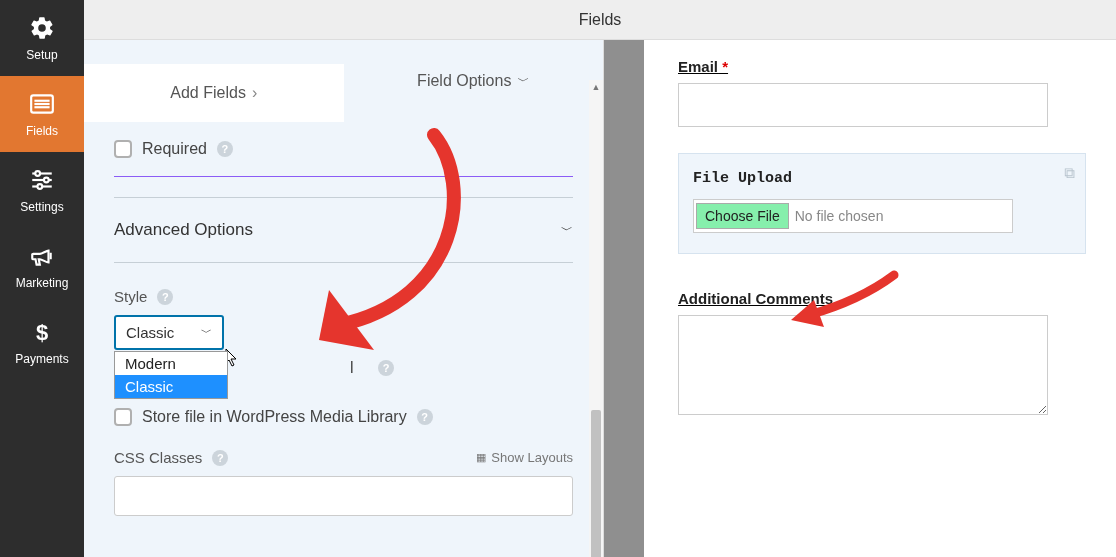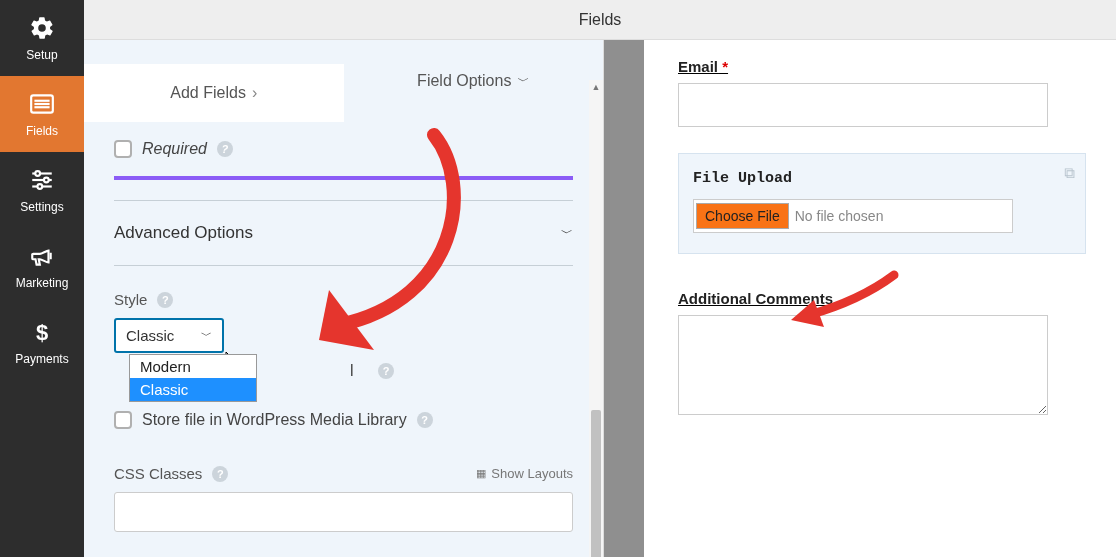--- a/index.html
+++ b/index.html
@@ -24,53 +24,53 @@
     .scrollbar-up { position: absolute; top: 0; left: 0; right: 0; height: 14px; display: flex; align-items: center; justify-content: center; font-size: 9px; color: #777;}
     .scrollbar-thumb { position: absolute; top: 330px; left: 2px; right: 2px; height: 150px; background: #c1c1c1; border-radius: 2px; }
     
     .tabs { display: flex; background: #eff5fb; }
     .tab { flex: 1; text-align: center; padding: 20px 10px; font-size: 16px; color: #555; display: flex; align-items: center; justify-content: center; gap: 6px; cursor: pointer; }
     .tab.add-fields { background: #fff; margin-top: 24px; }
     .tab.field-options {  }
     
     .panel-body { padding: 0 30px 20px 30px; }
     .field-row { display: flex; align-items: center; padding: 18px 0; gap: 10px; color: #444; font-size: 16px; }
-    .field-row.with-border { border-bottom: 4px solid #8b5cf6; font-style: italic; }
+    .field-row.with-border { border-bottom: 1px solid #8b5cf6; }
     .checkbox { width: 18px; height: 18px; border: 2px solid #b0b0b0; border-radius: 4px; background: #fff; }
     .help-icon { width: 16px; height: 16px; border-radius: 50%; background: #ccd4db; color: #fff; display: inline-flex; align-items: center; justify-content: center; font-size: 11px; font-weight: bold; }
     
     .adv-header { display: flex; justify-content: space-between; align-items: center; padding: 22px 0; border-top: 1px solid #c6cfd6; border-bottom: 1px solid #c6cfd6; color: #333; font-size: 17px; }
     
     .style-section { padding-top: 25px; }
     .style-label { color: #555; font-size: 15px; display: flex; align-items: center; gap: 10px; margin-bottom: 10px; }
     .select-wrap { position: relative; width: 110px; }
     .select-box { width: 100%; border: 2px solid #0073aa; border-radius: 3px; background: #fff; padding: 7px 10px; font-size: 15px; color: #333; display: flex; justify-content: space-between; align-items: center; }
-    .dropdown { position: absolute; top: 36px; left: 0; width: 128px; background: #fff; border: 1px solid #999; z-index: 10; margin-left: 15px; }
+    .dropdown { position: absolute; top: 36px; left: 0; width: 114px; background: #fff; border: 1px solid #999; z-index: 10; }
     .dropdown-opt { padding: 3px 10px; font-size: 15px; color: #222; }
     .dropdown-opt.selected { background: #1e90ff; color: #fff; }
     .cursor { position: absolute; left: 110px; top: 32px; font-size: 18px; }
     
     .label-text-partial { position: absolute; left: 236px; top: 9px; color: #444; font-size: 16px; }
     
-    .css-classes-row { display: flex; justify-content: space-between; align-items: center; margin-top: 18px; }
+    .css-classes-row { display: flex; justify-content: space-between; align-items: center; margin-top: 5px; }
     .show-layouts { font-size: 13px; color: #777; display: flex; align-items: center; gap: 5px;}
     .css-input { width: 100%; height: 40px; border: 1px solid #ccc; border-radius: 3px; background: #fff; margin-top: 10px; }
     
     
     .preview-gap { width: 40px; background: #8f8f8f; }
     .preview { flex: 1; padding: 18px 30px 18px 34px; background: #fff; }
     .form-field { margin-bottom: 26px; text-decoration: underline; }
     .form-label { font-weight: bold; font-size: 15px; color: #222; margin-bottom: 8px; display: block; }
     .req { color: #d00; }
     .form-input { width: 370px; height: 44px; border: 1px solid #ccc; background: #fff; }
     .file-upload-block { background: #eff5fb; border: 1px solid #d6e3ef; padding: 16px 14px 20px 14px; width: 408px; position: relative; }
     .file-upload-block .form-label { margin-bottom: 12px; font-weight: bold; font-family: Liberation Mono, monospace; }
     .copy-icon { position: absolute; top: 10px; right: 10px; color: #b8c4ce; font-size: 15px;}
     .file-input-wrap { width: 320px; height: 34px; border: 1px solid #ccc; background: #fff; display: flex; align-items: center; padding: 2px; gap: 6px;}
-    .choose-file-btn { background: #f97316; border: 1px solid #aaa; padding: 4px 8px; font-size: 14px; color: #222;}
+    .choose-file-btn { background: #86efac; border: 1px solid #aaa; padding: 4px 8px; font-size: 14px; color: #222;}
     .no-file { color: #888; font-size: 14px; }
     .textarea { width: 370px; height: 100px; border: 1px solid #ccc; background: #fff; }
     
     
     .annotation { position: absolute; pointer-events: none; }
   </style>
 </head>
 <body>
 
 <div class="app">

